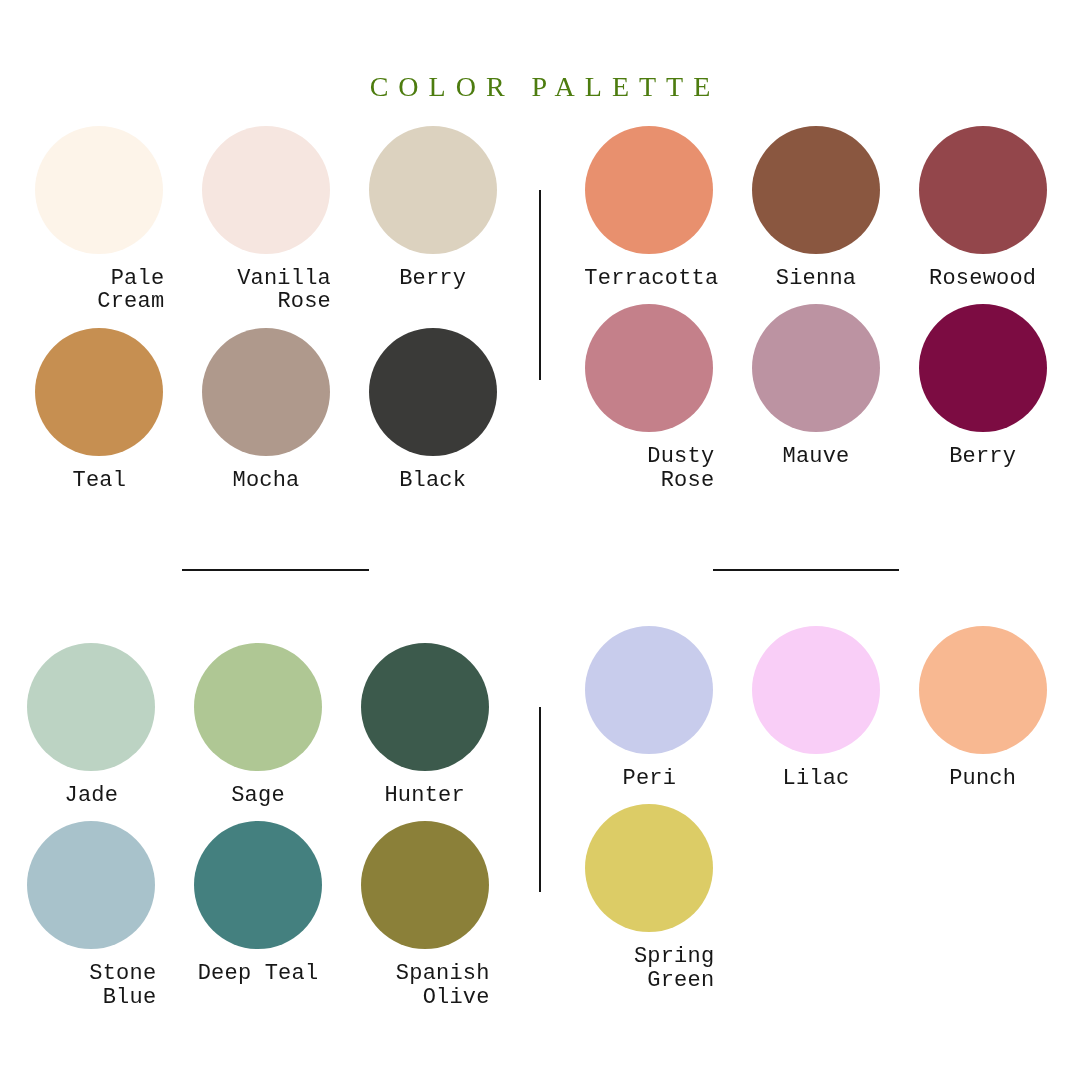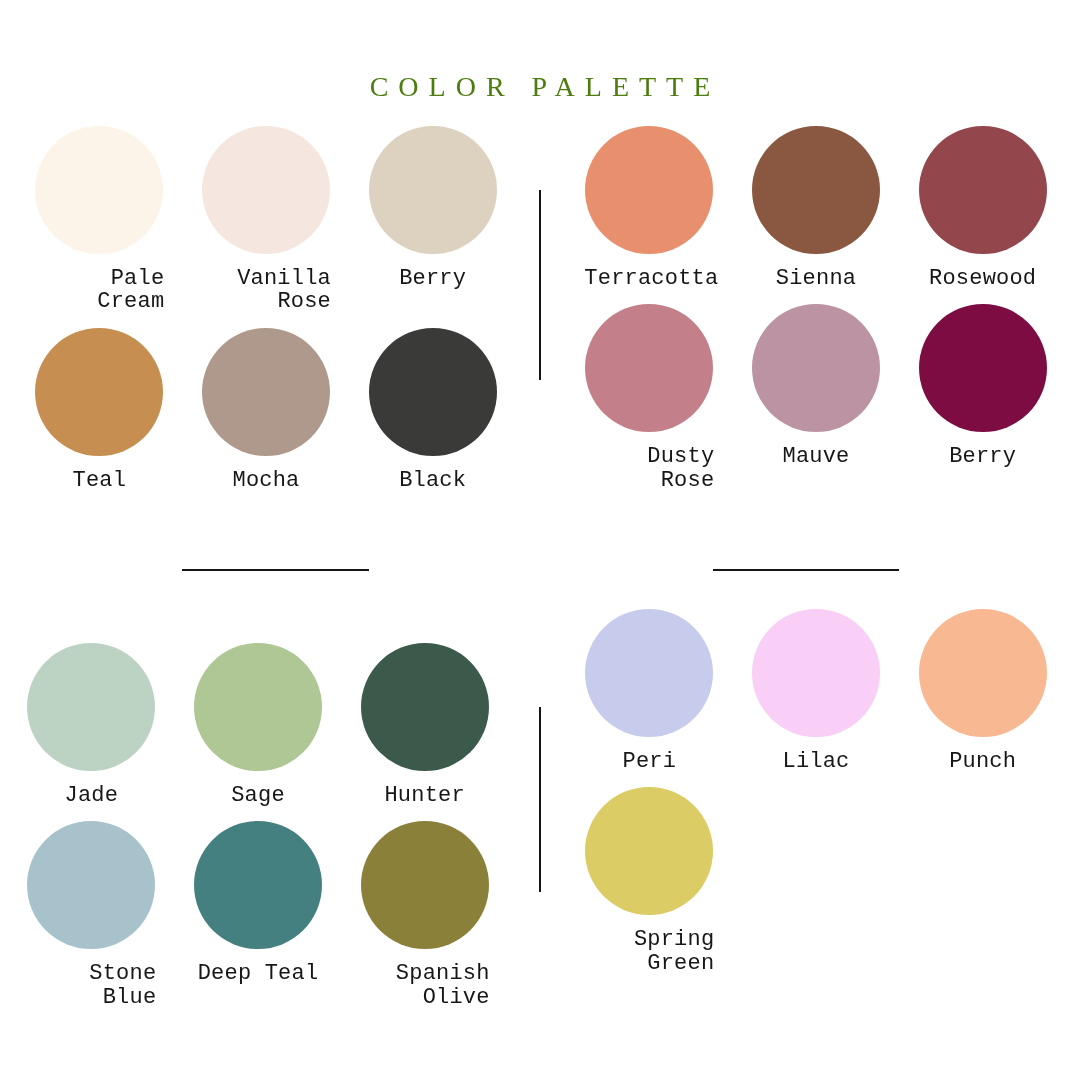--- a/index.html
+++ b/index.html
@@ -42,21 +42,21 @@
     position: absolute;
     display: grid;
     grid-template-columns: repeat(3, 1fr);
     grid-template-rows: repeat(2, auto);
     row-gap: 14px;
   }
 
   .q-top-left    { left: 16px;  top: 126px; width: 500px; }
   .q-top-right   { left: 566px; top: 126px; width: 500px; }
   .q-bottom-left { left: 8px;   top: 643px; width: 500px; }
-  .q-bottom-right{ left: 566px; top: 609px; width: 500px; }
+  .q-bottom-right{ left: 566px; top: 626px; width: 500px; }
 
   .swatch {
     display: flex;
     flex-direction: column;
     align-items: center;
     justify-content: flex-start;
   }
 
   .dot {
     width: 128px;

